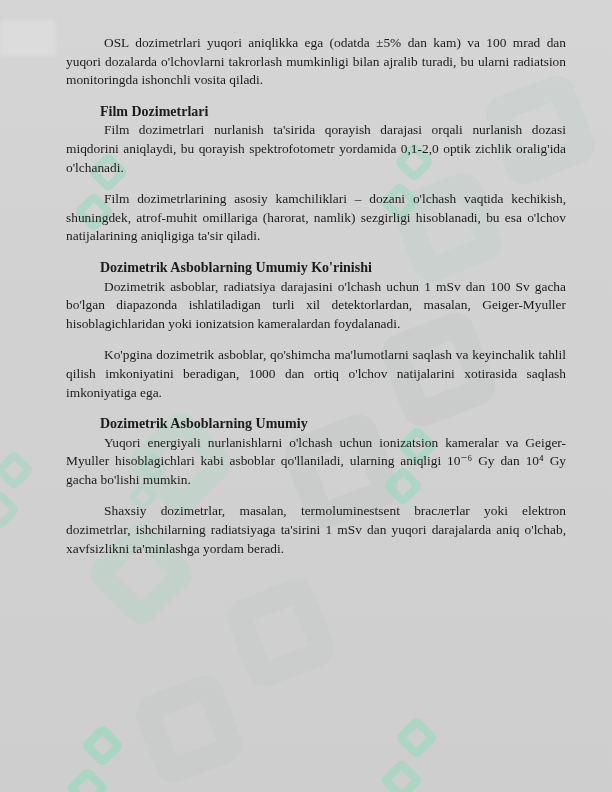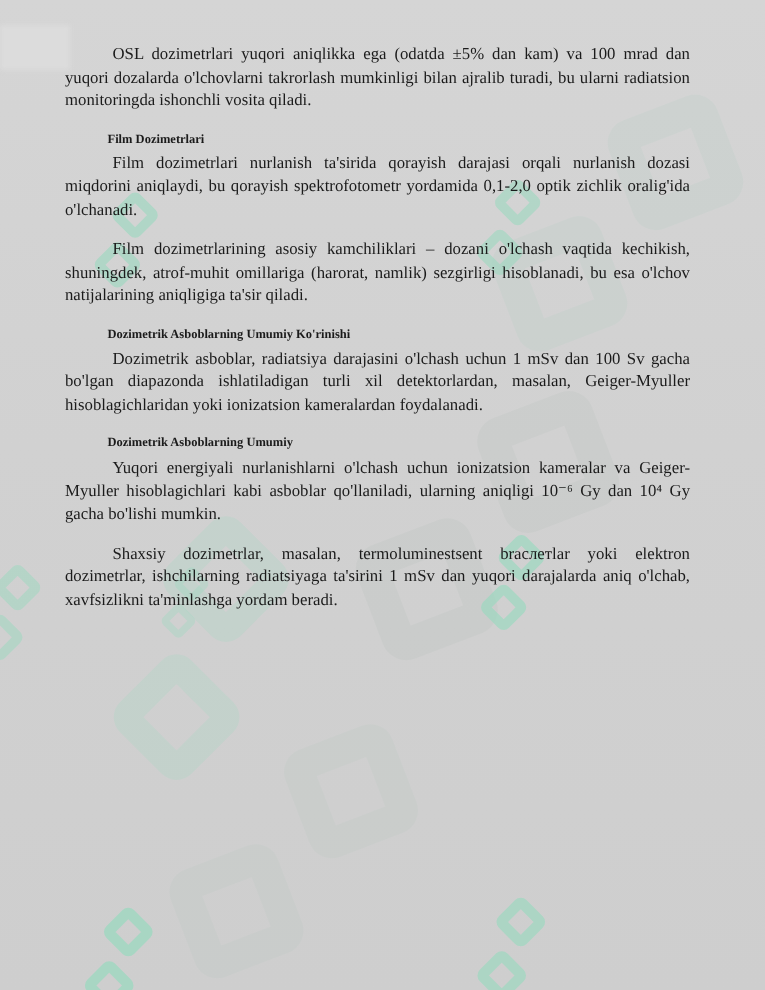--- a/index.html
+++ b/index.html
@@ -25,30 +25,30 @@
   .wm-s4{left:66px;top:724px;width:58px;height:86px;opacity:.75;}
   .wm-s5{left:380px;top:716px;width:58px;height:86px;opacity:.68;}
   .wm-s6{left:-20px;top:450px;width:54px;height:80px;opacity:.5;}
   .wm-s7{left:128px;top:452px;width:40px;height:60px;opacity:.35;}
   .wm-l1{left:86px;top:408px;width:150px;height:221px;opacity:.22;}
   .wm-l2{left:408px;top:52px;width:172px;height:253px;opacity:.16;transform:rotate(24deg);color:#aaccbf;}
   .wm-l3{left:300px;top:288px;width:180px;height:265px;opacity:.14;transform:rotate(24deg);color:#aab8b1;}
   .wm-l4{left:150px;top:556px;width:170px;height:250px;opacity:.13;transform:rotate(24deg);color:#aac4b8;}
   
   .doc-text{
-    position:absolute;left:52px;top:34px;width:500px;
+    position:absolute;left:66px;top:34px;width:500px;
     color:#1b1b1b;
     font-size:13.4px;line-height:18.6px;
     text-align:justify;
     text-rendering:optimizeLegibility;
   }
   .doc-text p{margin:0 0 13px 0;text-indent:38px;}
   .doc-text h2{
     margin:2px 0 0 0;
-    font-size:10px;line-height:18.6px;
+    font-size:14px;line-height:18.6px;
     text-indent:34px;font-weight:bold;
   }
 </style>
 </head>
 <body>
 
 <svg width="0" height="0" style="position:absolute">
   <defs>
     <symbol id="wm-glyph" viewBox="0 0 76 112">
       <rect x="33" y="13" width="30" height="30" rx="3" transform="rotate(45 48 28)" fill="none" stroke="currentColor" stroke-width="11"></rect>
@@ -116,17 +116,18 @@
       </svg>
     </div>
 
   <div class="doc-text">
       <p>OSL dozimetrlari yuqori aniqlikka ega (odatda ±5% dan kam) va  100 mrad dan yuqori dozalarda o'lchovlarni takrorlash mumkinligi bilan ajralib turadi, bu ularni radiatsion monitoringda ishonchli vosita qiladi.</p>
       <h2>Film Dozimetrlari</h2>
       <p>Film dozimetrlari nurlanish ta'sirida qorayish darajasi orqali nurlanish dozasi miqdorini aniqlaydi, bu qorayish spektrofotometr yordamida 0,1-2,0 optik zichlik oralig'ida o'lchanadi.</p>
       <p>Film dozimetrlarining asosiy kamchiliklari – dozani o'lchash vaqtida kechikish, shuningdek, atrof-muhit omillariga (harorat, namlik) sezgirligi hisoblanadi, bu esa o'lchov natijalarining aniqligiga ta'sir qiladi.</p>
       <h2>Dozimetrik Asboblarning Umumiy Ko'rinishi</h2>
       <p>Dozimetrik asboblar, radiatsiya darajasini o'lchash uchun 1 mSv dan 100 Sv gacha bo'lgan diapazonda ishlatiladigan turli xil detektorlardan, masalan, Geiger-Myuller hisoblagichlaridan yoki ionizatsion kameralardan foydalanadi.</p>
+      <p>Ko'pgina dozimetrik asboblar,  qo'shimcha ma'lumotlarni saqlash va keyinchalik tahlil qilish imkoniyatini beradigan, 1000 dan ortiq o'lchov natijalarini xotirasida saqlash imkoniyatiga ega.</p>
       <h2>Dozimetrik Asboblarning Umumiy</h2>
       <p>Yuqori energiyali nurlanishlarni o'lchash uchun ionizatsion kameralar va Geiger-Myuller hisoblagichlari kabi asboblar qo'llaniladi, ularning aniqligi 10⁻⁶ Gy dan 10⁴ Gy gacha bo'lishi mumkin.</p>
       <p>Shaxsiy dozimetrlar, masalan, termoluminestsent bracлетlar yoki elektron dozimetrlar,  ishchilarning radiatsiyaga ta'sirini 1 mSv dan yuqori darajalarda aniq o'lchab, xavfsizlikni ta'minlashga yordam beradi.</p>
     </div>
 </div>
 
 </body></html>

